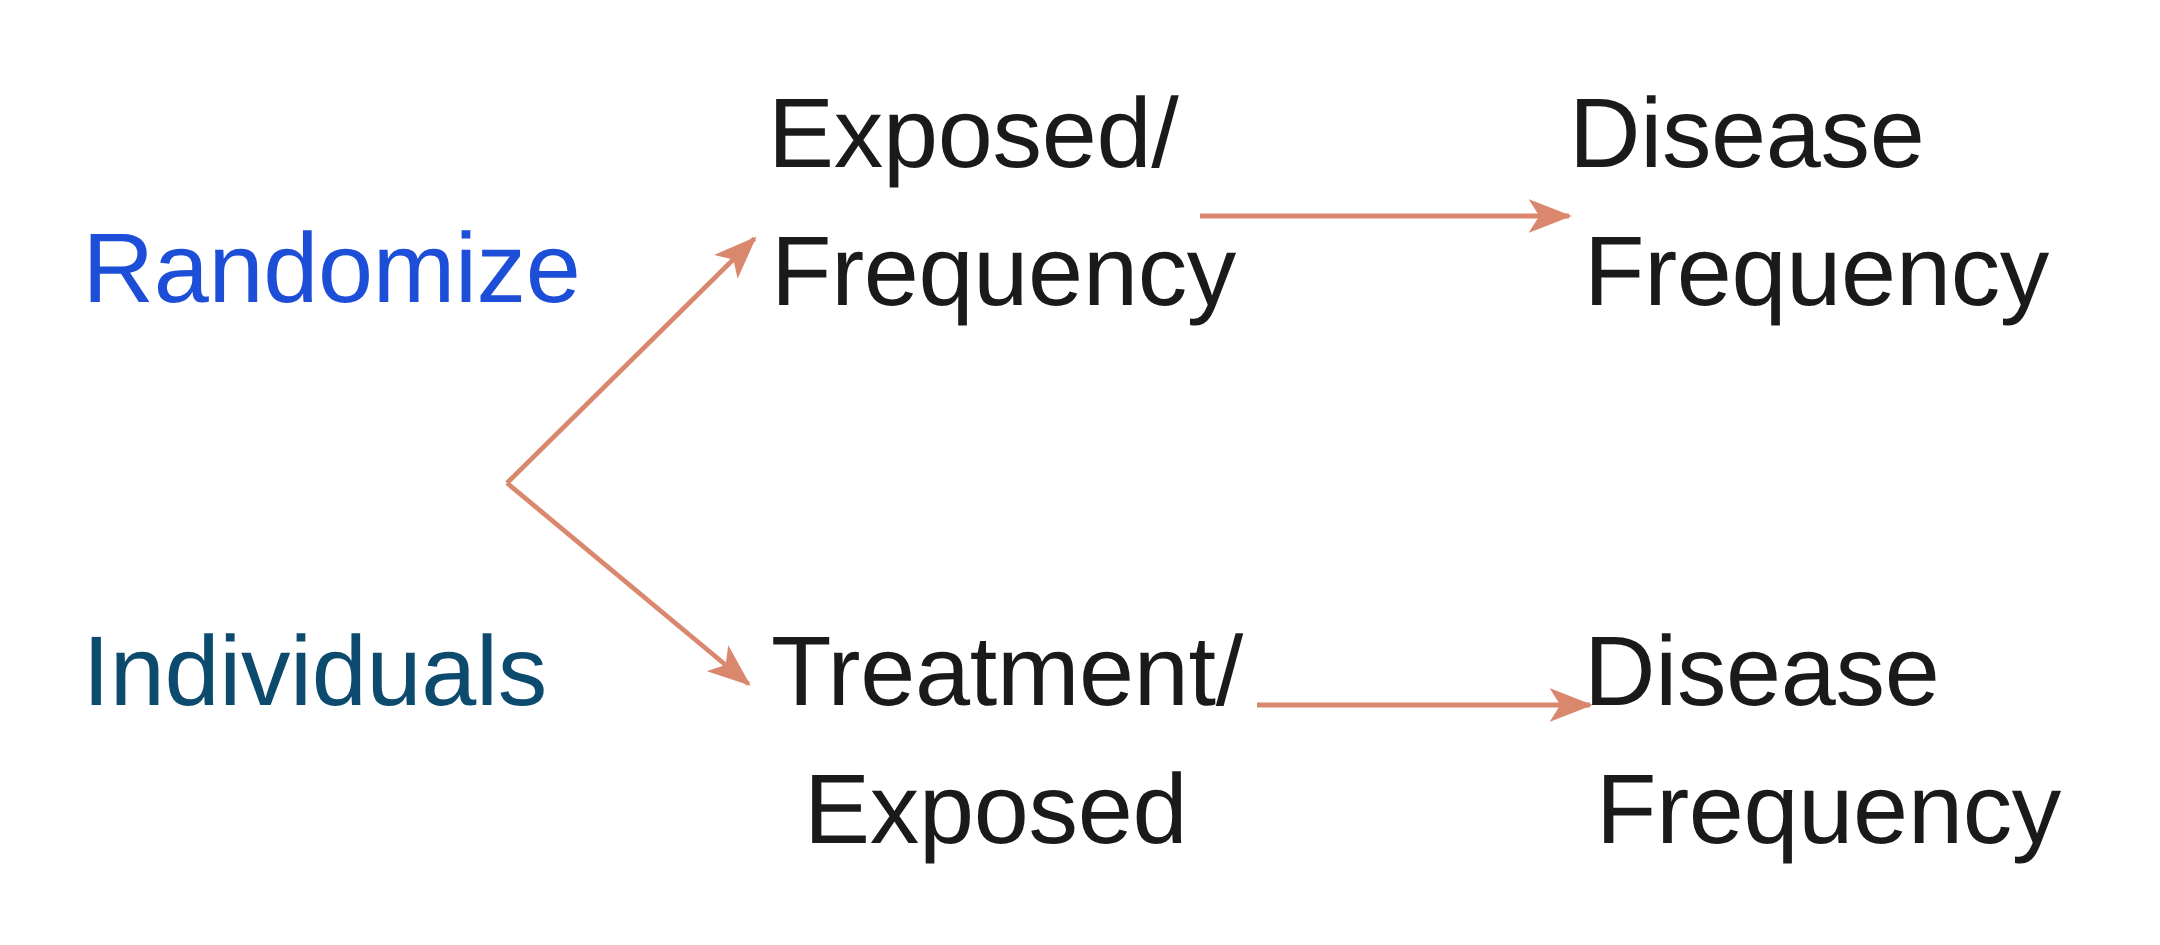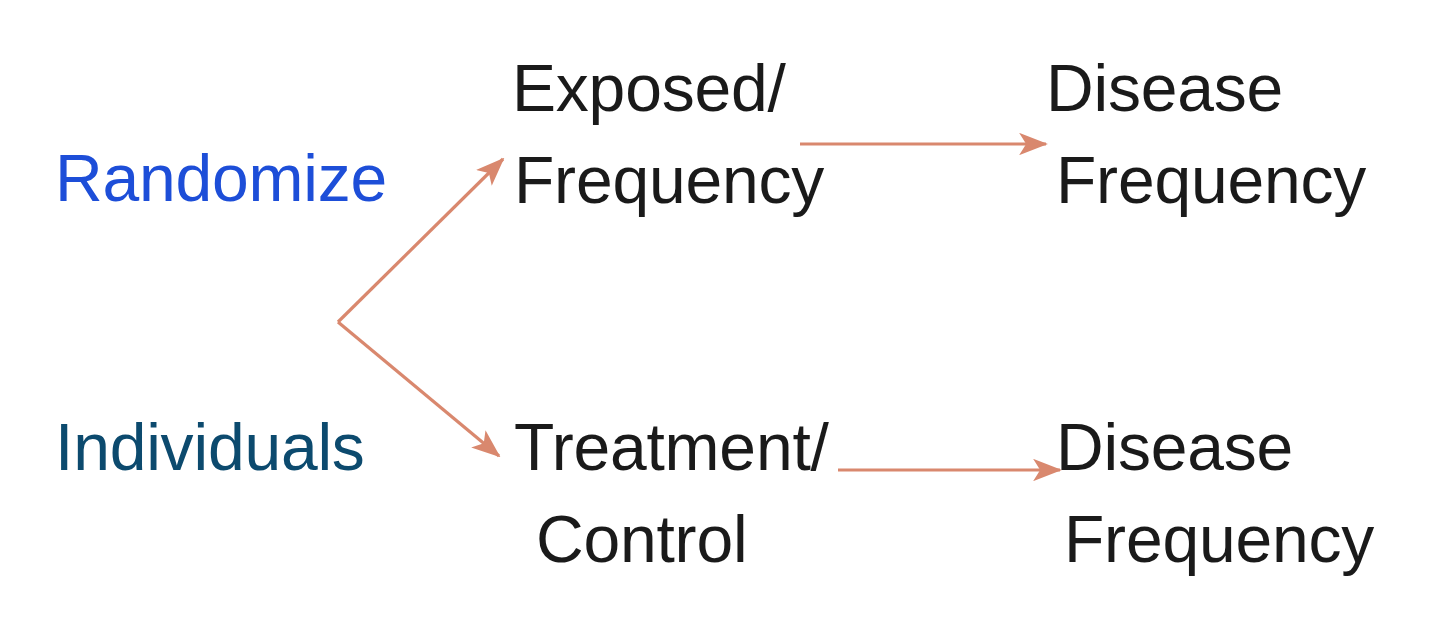--- a/index.html
+++ b/index.html
@@ -82,21 +82,21 @@
     <span class="ln ln1">Individuals</span>
   </div>
 
   <div class="node" id="node-exposed" style="color: rgb(26, 26, 26);">
     <span class="ln ln1">Exposed/</span>
     <span class="ln ln2">Frequency</span>
   </div>
 
   <div class="node" id="node-unexposed" style="color: rgb(26, 26, 26);">
     <span class="ln ln1">Treatment/</span>
-    <span class="ln ln2">Control</span>
+    <span class="ln ln2">Exposed</span>
   </div>
 
   <div class="node" id="node-outcome-top" style="color: rgb(26, 26, 26);">
     <span class="ln ln1">Disease</span>
     <span class="ln ln2">Frequency</span>
   </div>
 
   <div class="node" id="node-outcome-bottom" style="color: rgb(26, 26, 26);">
     <span class="ln ln1">Disease</span>
     <span class="ln ln2">Frequency</span>

